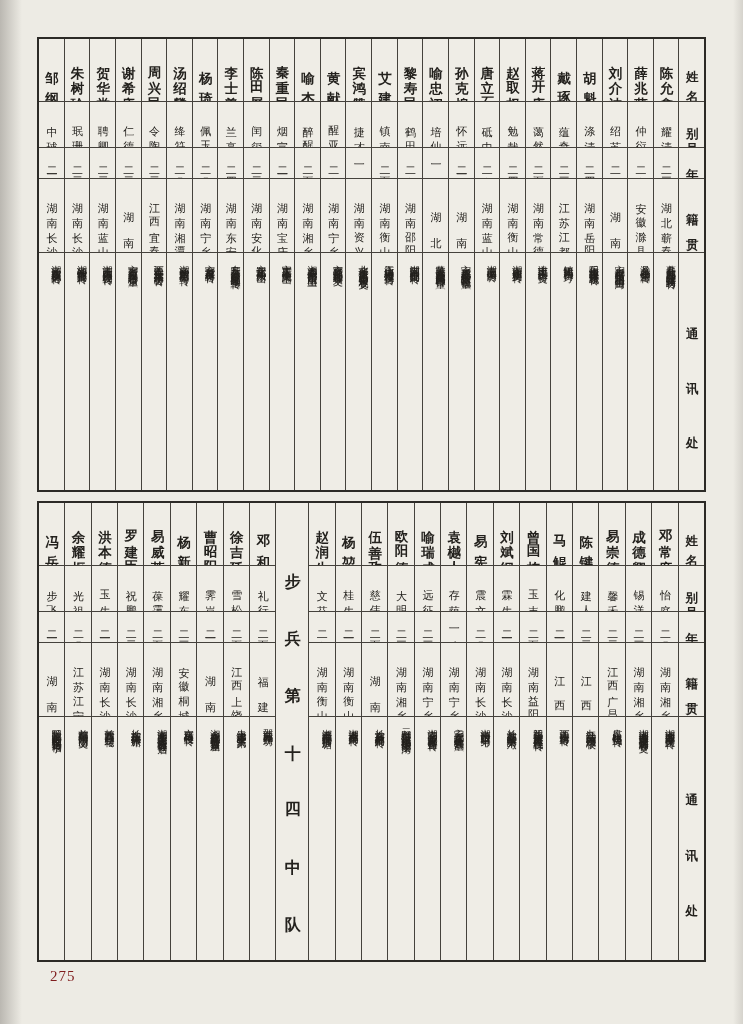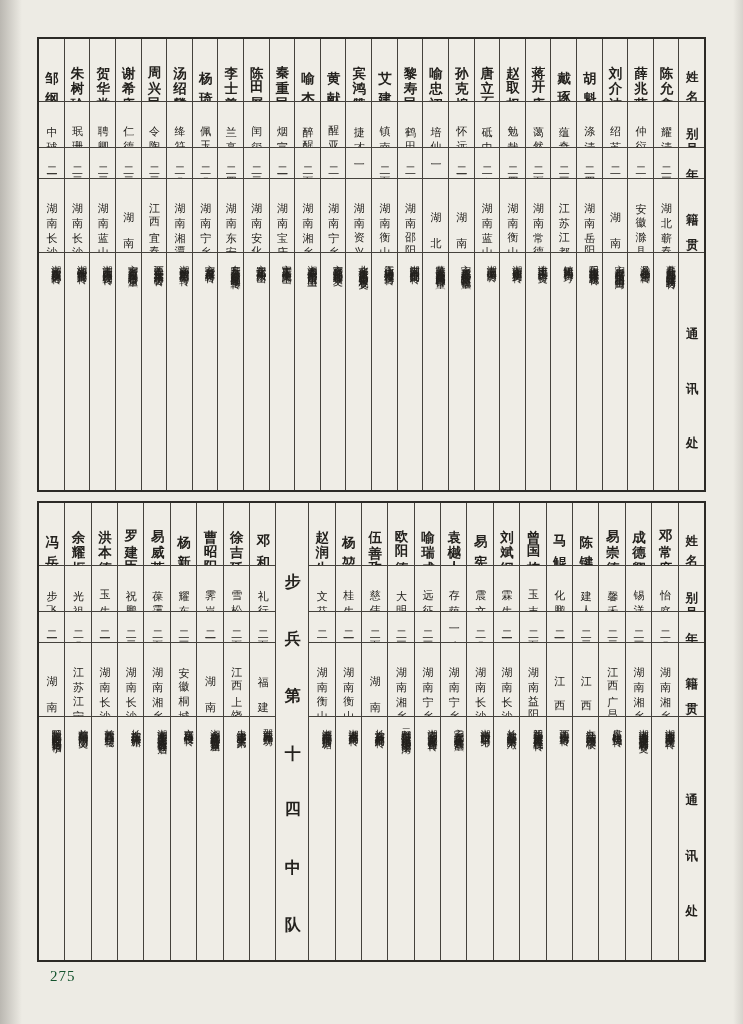--- a/index.html
+++ b/index.html
@@ -90,21 +90,21 @@
     font-size:16px;
     font-weight:bold;
     color:#23211d;
     box-sizing:border-box;
   }
   .page-number{
     position:absolute;
     left:50px;top:968px;
     font-size:15px;
     letter-spacing:1px;
-    color:#14532d;
+    color:#7f1d1d;
   }
 </style>
 </head>
 <body>
 
 <div class="page">
   <div class="roster-table t-upper">
       <div class="col header-col">
         <div class="cell c-name flexcell">
           <span>姓</span>

